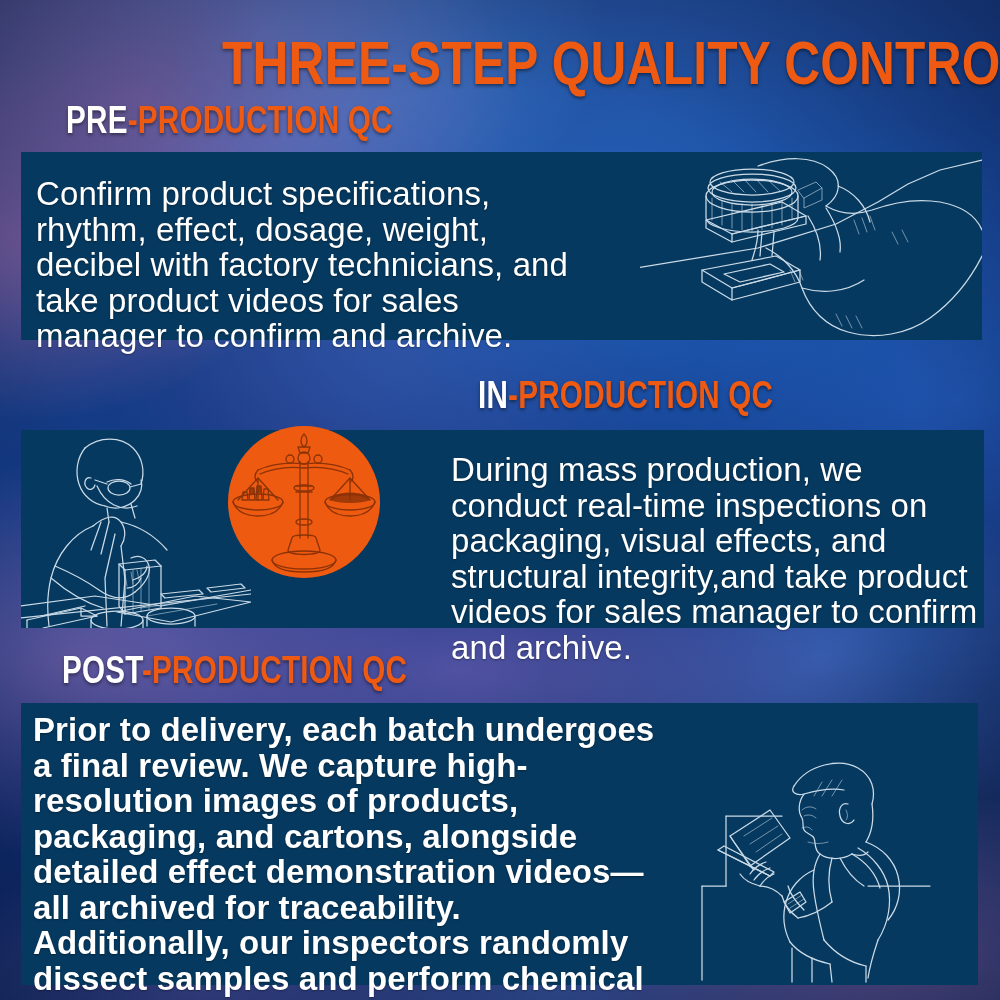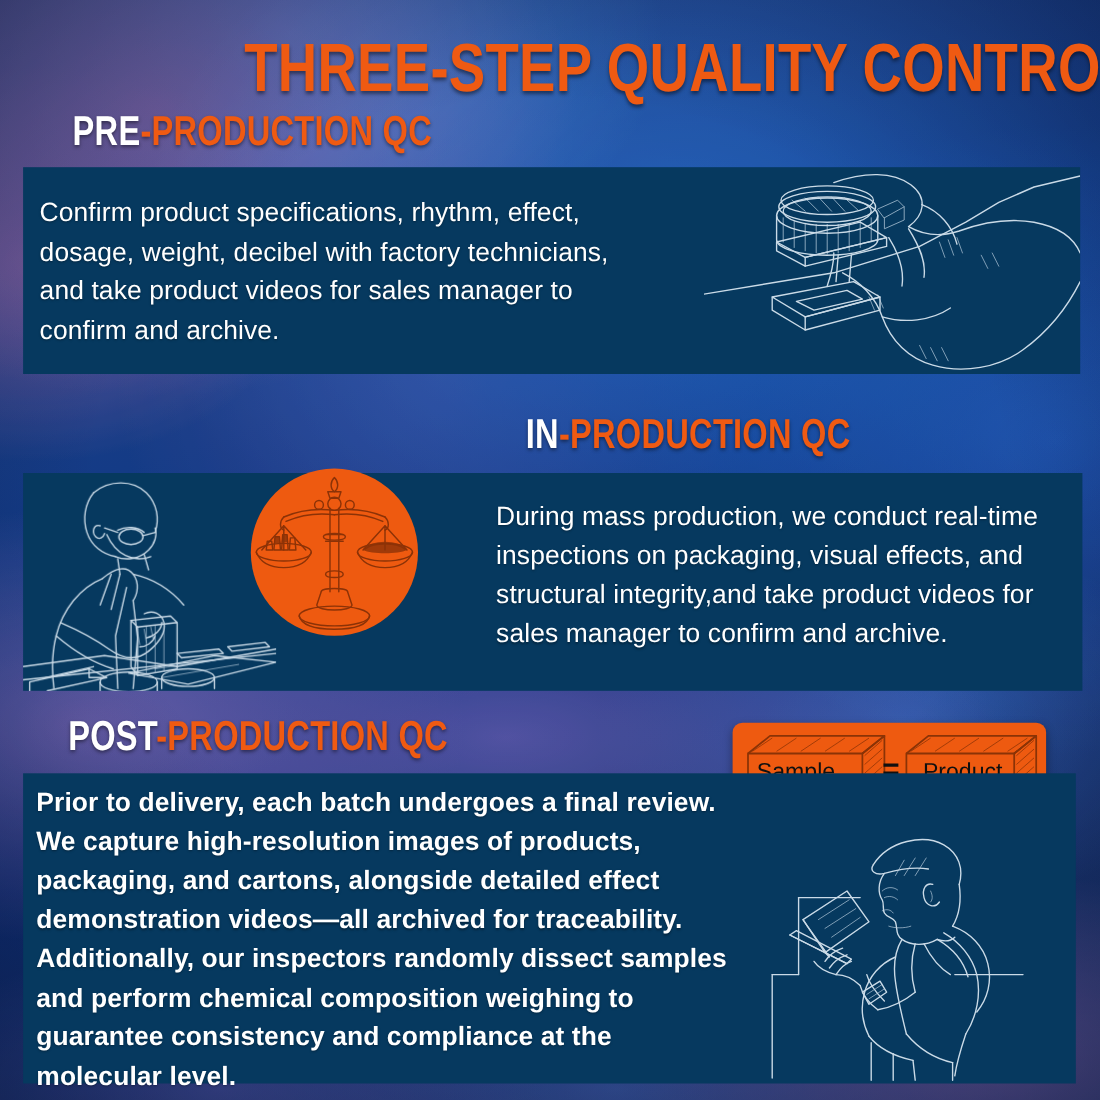--- a/index.html
+++ b/index.html
@@ -71,21 +71,21 @@
     color:#ef5a12;
     transform:scaleX(.80);
   }
   #h1{left:66px;top:101px;font-size:38px;line-height:38px;}
   #h2{left:478px;top:376px;font-size:38px;line-height:38px;}
   #h3{left:62px;top:651px;font-size:38px;line-height:38px;}
 
   
   .body-txt{
     position:absolute;color:#ffffff;
-    font-size:24px;line-height:35.5px;
+    font-size:33px;line-height:35.5px;
     letter-spacing:.1px;
     text-shadow:0 1px 2px rgba(0,0,0,.35);
   }
 
   
   #panel1{left:21px;top:152px;width:961px;height:188px;}
   #p1-text{left:36px;top:176px;width:560px;}
   #p1-art{position:absolute;left:640px;top:152px;width:342px;height:188px;overflow:hidden;}
 
   
@@ -321,43 +321,20 @@
       </g>
     </svg>
   </div>
 
   <div class="body-txt" id="p2-text">During mass production, we conduct real-time inspections on packaging, visual effects, and structural integrity,and take product videos for sales manager to confirm and archive.</div>
 
   <div class="hdr" id="h3">
     <span class="w">POST</span><span class="o">-PRODUCTION QC</span>
   </div>
 
-  <div id="sp-badge">
-    <svg width="285" height="87" viewBox="0 0 285 87">
-      <g class="box-art">
-
-        <path d="M14 28 L118 28 L118 76 L14 76 Z"></path>
-        <path d="M14 28 L34 12 L138 12 L118 28"></path>
-        <path d="M118 28 L138 12 L138 60 L118 76"></path>
-
-        <path d="M158 28 L256 28 L256 76 L158 76 Z"></path>
-        <path d="M158 28 L178 12 L276 12 L256 28"></path>
-        <path d="M256 28 L276 12 L276 60 L256 76"></path>
-      </g>
-      <g class="box-hatch" fill="none">
-        <path d="M120 30 L136 16 M120 38 L136 24 M120 46 L136 32 M120 54 L136 40 M120 62 L136 48 M120 70 L136 56"></path>
-        <path d="M258 30 L274 16 M258 38 L274 24 M258 46 L274 32 M258 54 L274 40 M258 62 L274 48 M258 70 L274 56"></path>
-        <path d="M18 26 L36 14 M40 26 L58 14 M62 26 L80 14 M84 26 L102 14 M106 26 L124 14"></path>
-        <path d="M162 26 L180 14 M184 26 L202 14 M206 26 L224 14 M228 26 L246 14 M250 26 L268 14"></path>
-      </g>
-    </svg>
-    <span class="sp-label" id="sp-sample">Sample</span>
-    <span class="sp-label" id="sp-eq">=</span>
-    <span class="sp-label" id="sp-product">Product</span>
-  </div>
 
   <div class="panel" id="panel3"></div>
 
   <div class="body-txt" id="p3-text">Prior to delivery, each batch undergoes a final review. We capture high-resolution images of products, packaging, and cartons, alongside detailed effect demonstration videos—all archived for traceability. Additionally, our inspectors randomly dissect samples and perform chemical composition weighing to guarantee consistency and compliance at the molecular level.</div>
 
   <div id="p3-art">
     <svg width="306" height="233" viewBox="0 0 306 233">
       <g class="line-art">
 
         <path d="M122 34 C136 12 168 6 186 16 C200 24 204 38 200 52"></path>

